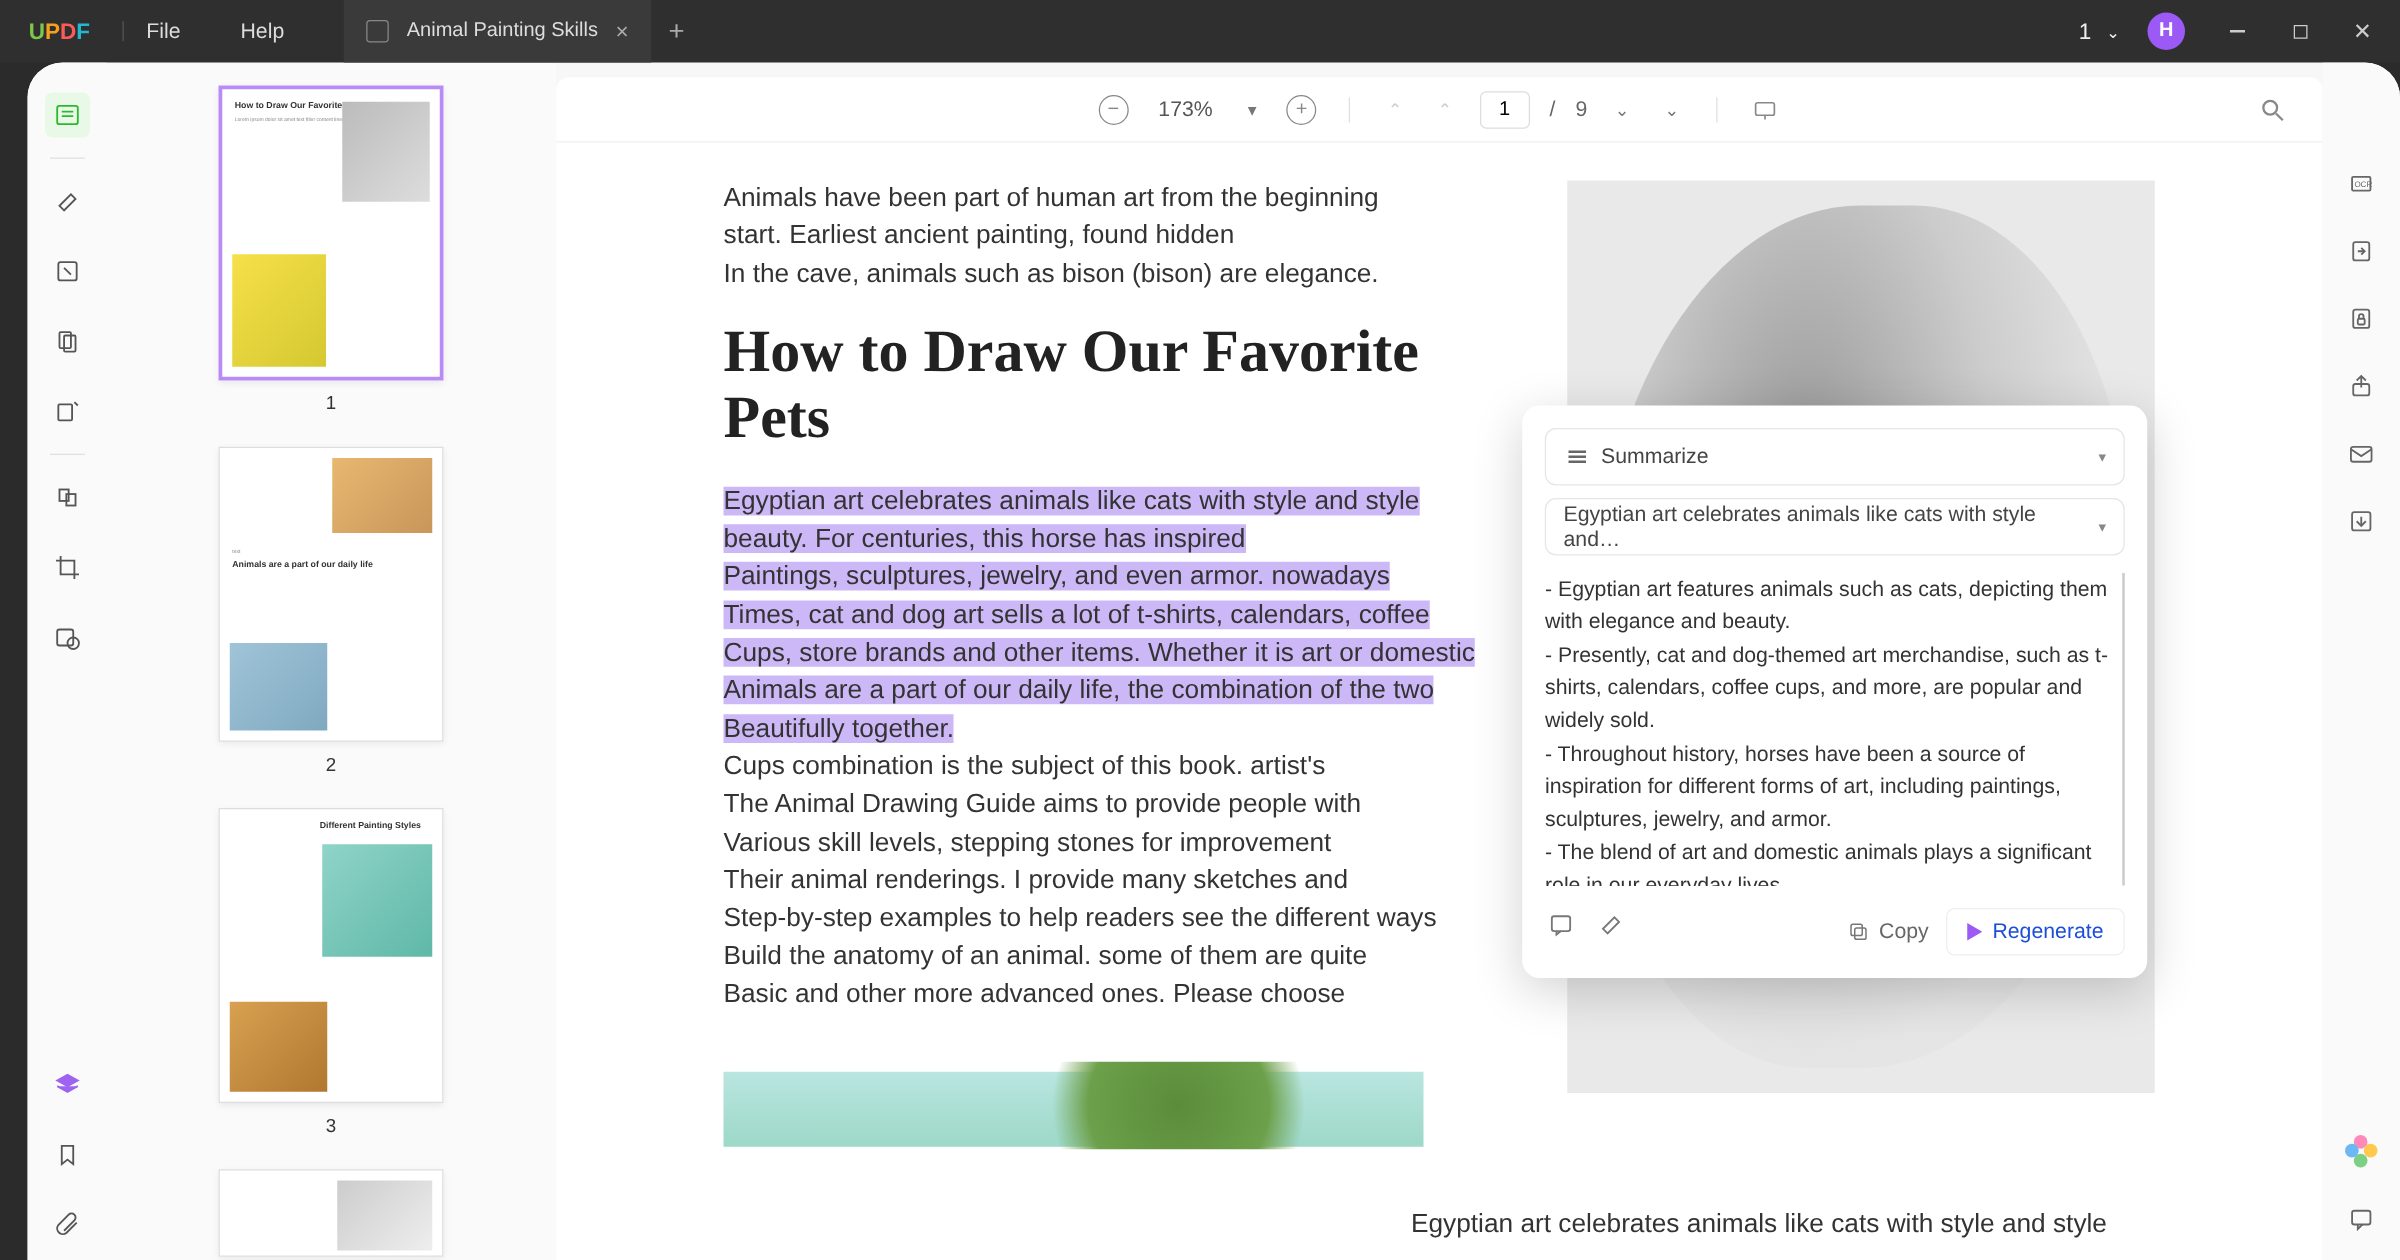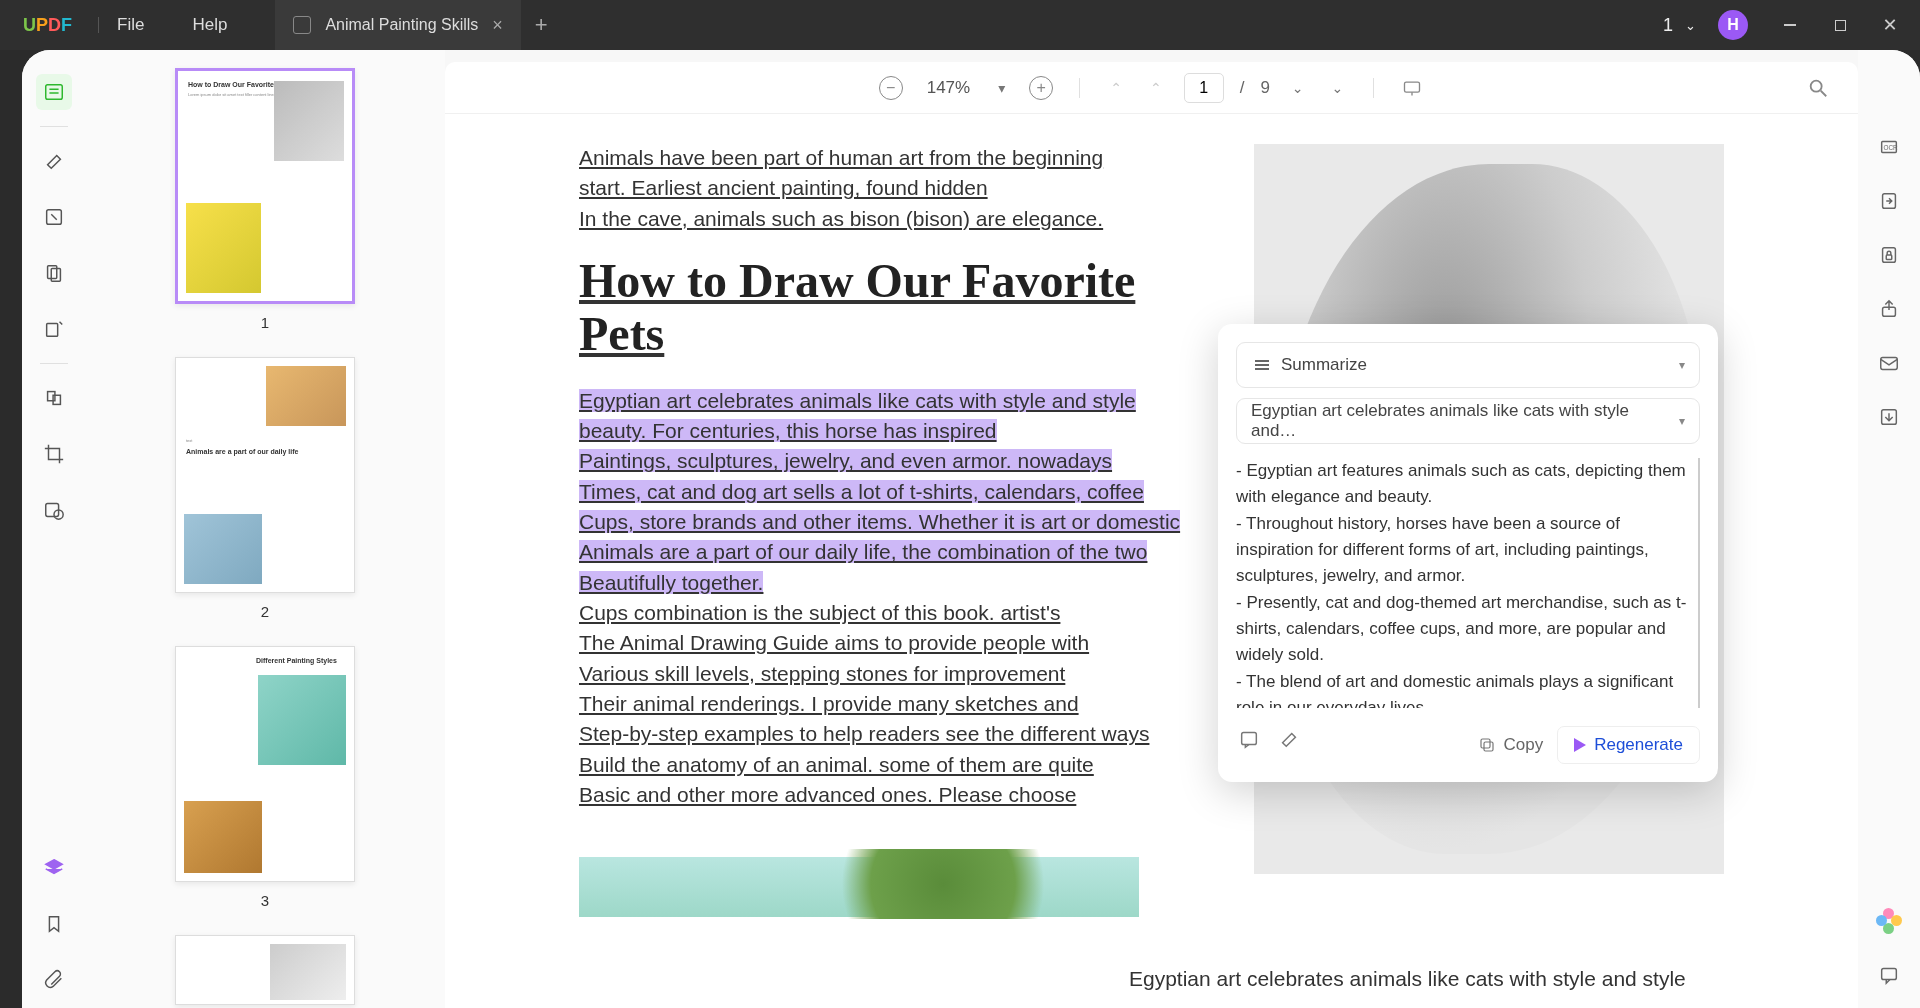--- a/index.html
+++ b/index.html
@@ -54,21 +54,21 @@
 .tb-chev.dis { color: #ccc; }
 .page-input { width: 40px; height: 30px; border: 1px solid #ddd; border-radius: 5px; text-align: center; font-size: 16px; }
 .page-total { color: #666; font-size: 17px; }
 .tb-search { position: absolute; right: 26px; }
 .tb-search svg { width: 22px; height: 22px; stroke: #888; fill: none; stroke-width: 2; }
 .tb-present svg { width: 24px; height: 20px; stroke: #888; fill: none; stroke-width: 1.6; }
 
 .doc-scroll { flex: 1; overflow: auto; position: relative; }
 .doc-page { width: 1245px; margin: 30px auto 0; padding: 0 50px 40px; position: relative; }
 .doc-body { display: flex; gap: 50px; }
-.doc-text { flex: 1; font-size: 21px; color: #333; line-height: 1.35; text-decoration: underline; }
+.doc-text { flex: 1; font-size: 21px; color: #333; line-height: 1.35; }
 .doc-text p { margin-bottom: 2px; }
 .doc-h1 { font-size: 48px; font-weight: 800; color: #222; margin: 22px 0 26px; line-height: 1.1; font-family: Georgia, serif; }
 .hl { background: #cdb8f7; }
 .doc-img { width: 470px; height: 730px; background: #e9e9e9; position: relative; }
 .doc-img::after { content: ""; position: absolute; inset: 20px; background: radial-gradient(ellipse at 40% 30%, #999 0%, #ccc 40%, #e5e5e5 70%); border-radius: 50% 40% 50% 40%; }
 .doc-bottom-img { width: 560px; height: 60px; margin-top: 48px; background: linear-gradient(180deg, #b9e6e0 0%, #9dd8c8 100%); position: relative; }
 .doc-bottom-img::after { content: ""; position: absolute; left: 40%; top: -8px; width: 50%; height: 70px; background: radial-gradient(circle, #5a8c3a 0%, #6da04a 50%, transparent 70%); }
 .doc-col2 { margin-top: 48px; font-size: 21px; color: #333; line-height: 1.35; padding-left: 550px; }
 
 .ai-panel { position: absolute; top: 210px; right: 140px; width: 500px; background: #fff; border-radius: 14px; box-shadow: 0 10px 40px rgba(0,0,0,.18); padding: 18px; z-index: 50; }
@@ -247,21 +247,21 @@
         <div class="thumb-img" style="top:8px;right:8px;width:76px;height:56px;background:linear-gradient(135deg,#ccc,#eee);"></div>
       </div>
     </div>
   </div>
 
   <div class="main">
     <div class="toolbar">
       <div class="tb-btn">
           <div class="tb-circle">−</div>
         </div>
-      <span class="zoom-val">147%</span>
+      <span class="zoom-val">173%</span>
       <span class="tb-chev">▾</span>
       <div class="tb-btn">
           <div class="tb-circle">+</div>
         </div>
       <div class="tb-sep"></div>
       <span class="tb-chev dis">⌃</span>
       <span class="tb-chev dis">⌃</span>
       <input class="page-input" value="1" style="">
       <span class="page-total">/</span>
       <span class="page-total">9</span>
@@ -318,22 +318,22 @@
             </span>
           <span class="ai-select-txt">Summarize</span>
           <span class="ai-select-chev">▾</span>
         </div>
         <div class="ai-select">
           <span class="ai-select-txt">Egyptian art celebrates animals like cats with style and…</span>
           <span class="ai-select-chev">▾</span>
         </div>
         <div class="ai-list">
           <div>- Egyptian art features animals such as cats, depicting them with elegance and beauty.</div>
+          <div>- Presently, cat and dog-themed art merchandise, such as t-shirts, calendars, coffee cups, and more, are popular and widely sold.</div>
           <div>- Throughout history, horses have been a source of inspiration for different forms of art, including paintings, sculptures, jewelry, and armor.</div>
-          <div>- Presently, cat and dog-themed art merchandise, such as t-shirts, calendars, coffee cups, and more, are popular and widely sold.</div>
           <div>- The blend of art and domestic animals plays a significant role in our everyday lives.</div>
 
         </div>
         <div class="ai-actions">
           <div class="ai-a-icon">
               <svg viewBox="0 0 24 24">
                 <rect x="4" y="5" width="16" height="13" rx="2"></rect>
                 <path d="M8 18 L8 21 L12 18"></path>
               </svg>
             </div>

